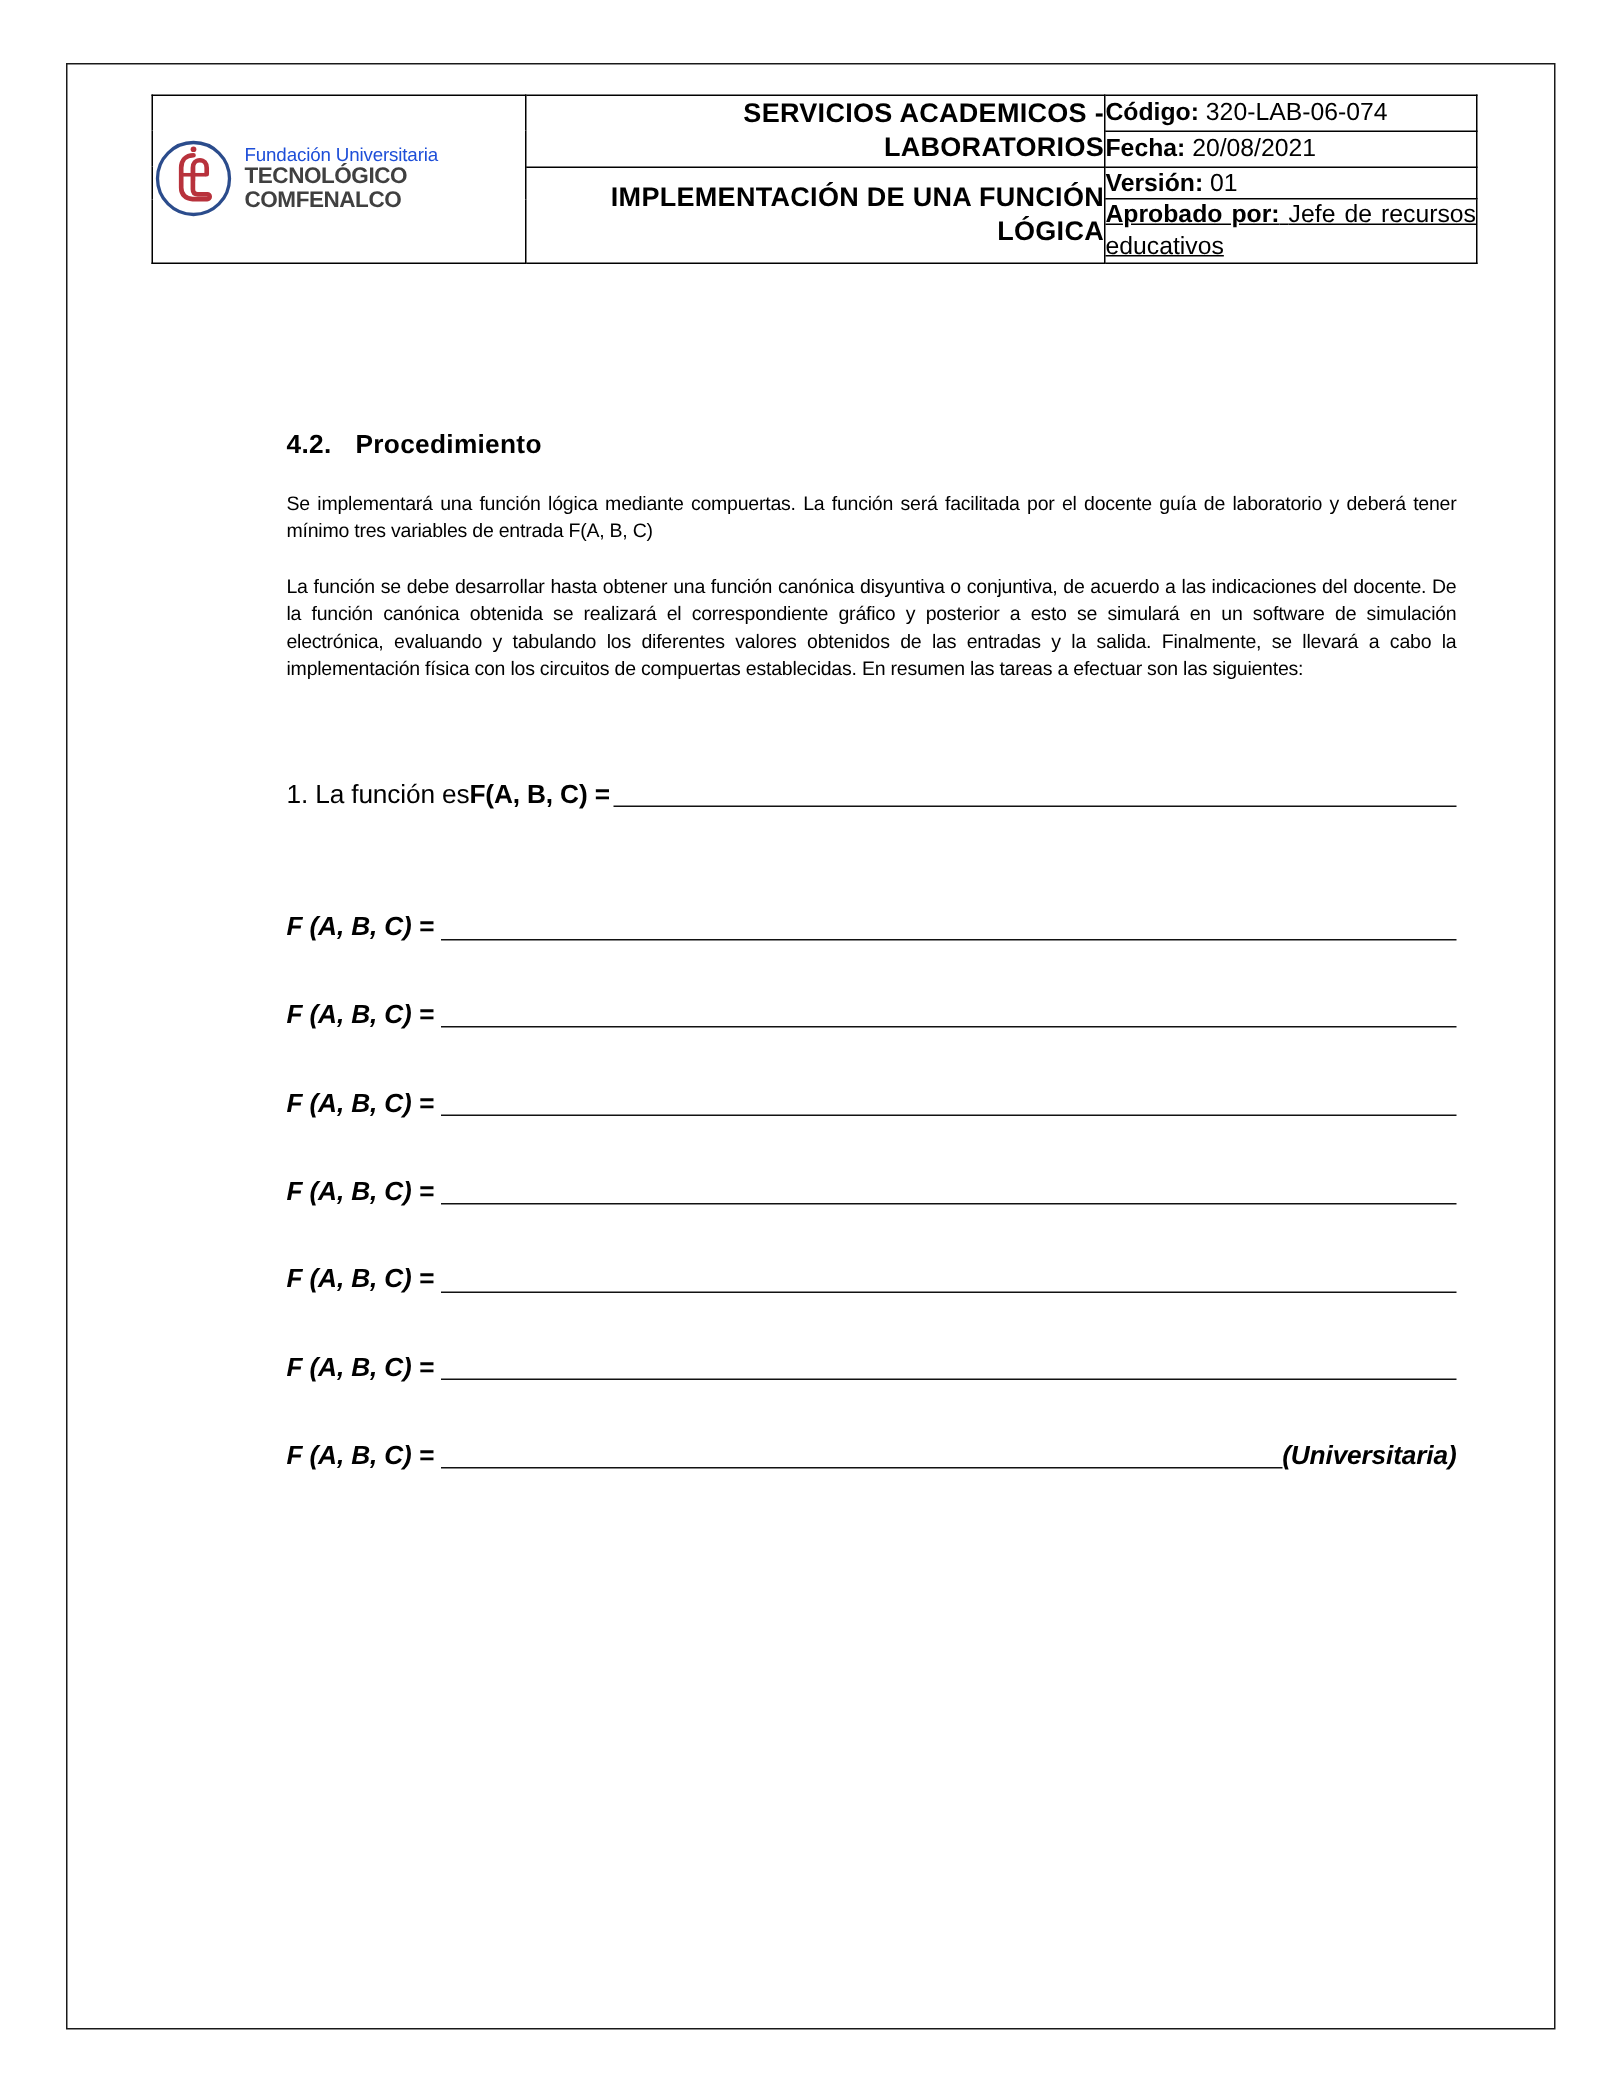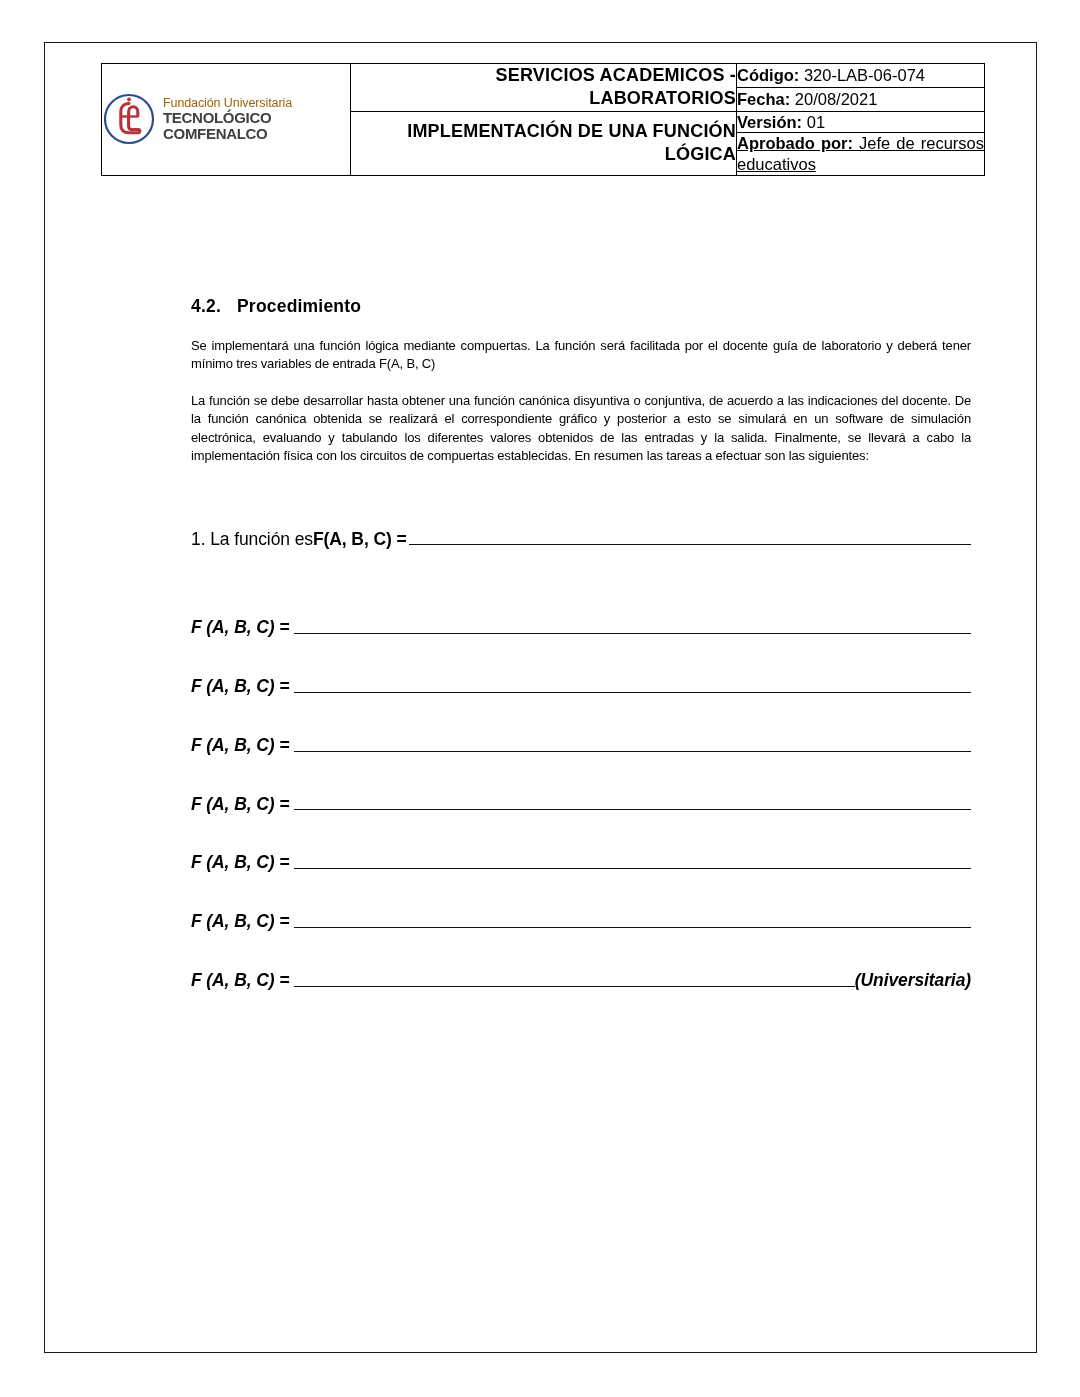--- a/index.html
+++ b/index.html
@@ -80,39 +80,38 @@
     align-items: center;
     justify-content: center;
     gap: 7px;
     height: 72px;
   }
   .logo-mark { flex: 0 0 auto; display:block; }
   .logo-text { text-align: left; line-height: 1.12; }
   .logo-line1 {
     font-family: "Liberation Sans", sans-serif;
     font-size: 12.5px;
-    color: #a16207;
+    color: #1d4ed8;
     letter-spacing: -0.1px;
   }
   .logo-line2 {
     font-family: "Liberation Sans", sans-serif;
     font-size: 15px;
     font-weight: bold;
     color: #404040;
     letter-spacing: -0.3px;
   }
 
   
   .content {
     position: absolute;
     left: 146px;
     top: 243px;
     width: 780px;
     font-family: "Liberation Sans", sans-serif;
-    margin-top: 10px;
   }
 
   .sec-heading {
     font-size: 17.5px;
     font-weight: bold;
     margin: 0 0 20px 0;
     letter-spacing: 0.2px;
   }
   .sec-heading .num { margin-right: 16px; }
 
@@ -128,21 +127,21 @@
   .gap-lg { height: 44px; }
   .gap-md { height: 30px; }
   .gap-sm { height: 18px; }
 
   
   .fill-row {
     font-size: 17.5px;
     line-height: 1.3;
     margin: 0 0 30px 0;
     display: flex;
-    align-items: flex-start;
+    align-items: center;
     white-space: nowrap;
     letter-spacing: -0.1px;
   }
   .fill-row .lead { flex: 0 0 auto; }
   .fill-row .lead-b { font-weight: bold; }
   .fill-row .blank {
     flex: 1 1 auto;
     border-bottom: 1.6px solid #111;
     margin: 0 0 0 2px;
     height: 0.95em;

